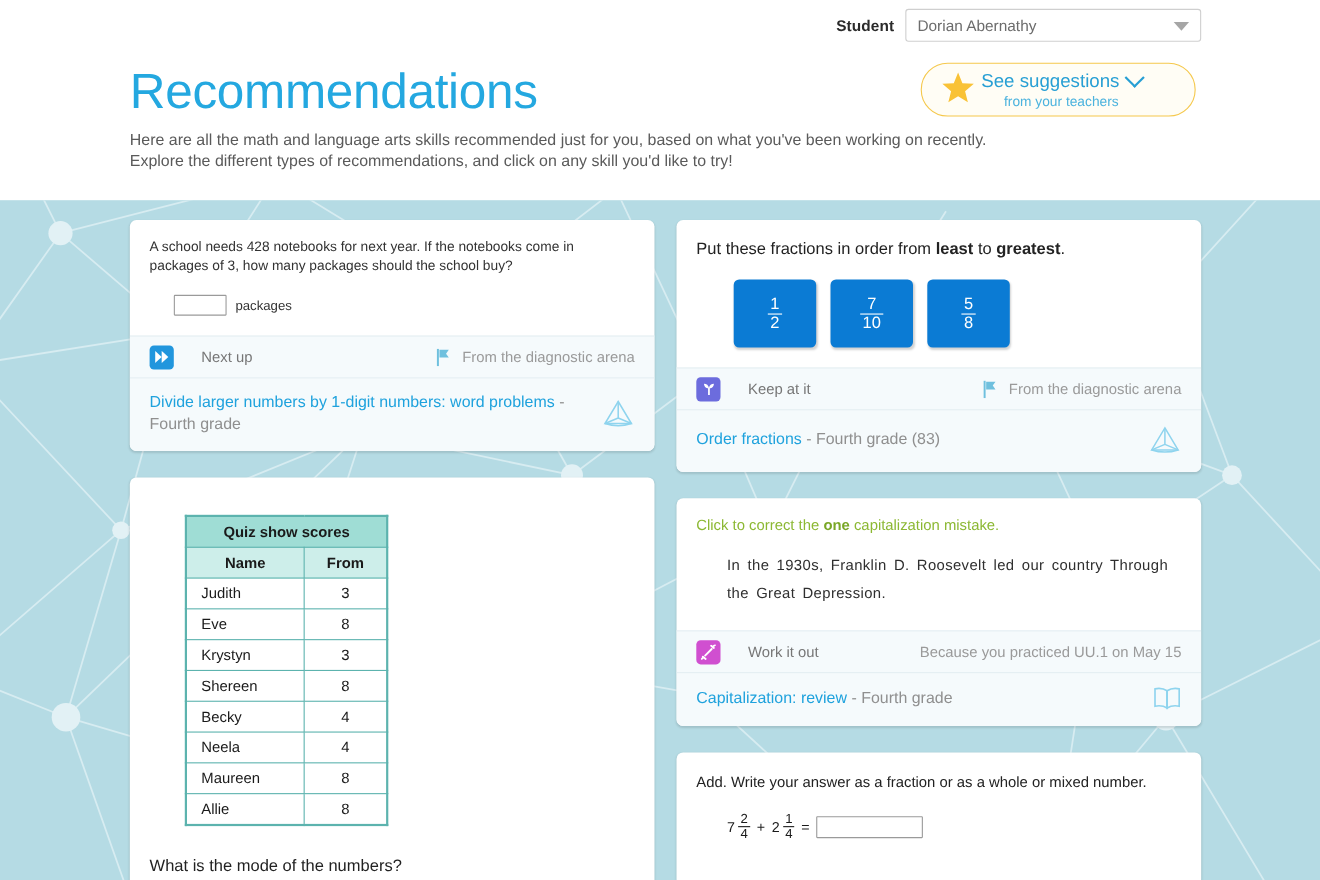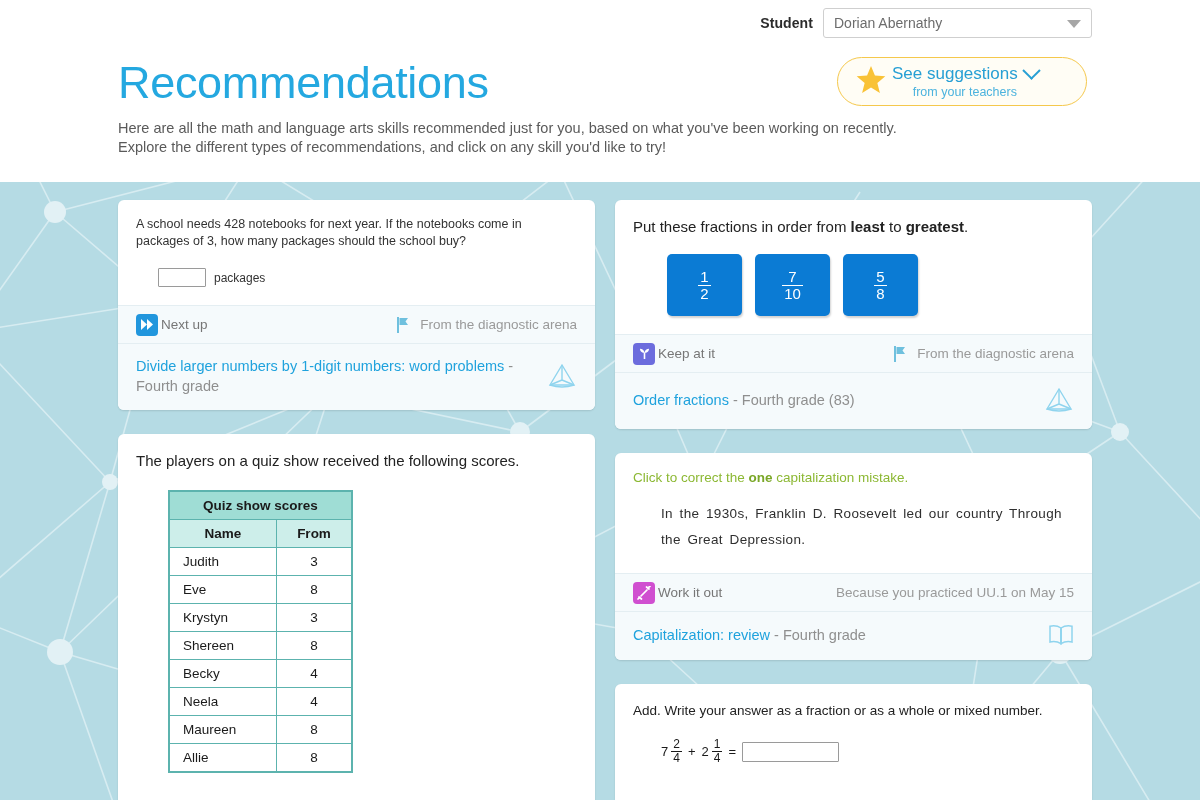--- a/index.html
+++ b/index.html
@@ -139,21 +139,21 @@
   .mini-label { font-size: 12px; color: #333; }
 
   
   .card-meta {
     display: flex; align-items: center; justify-content: space-between;
     background: #f5fafc;
     border-top: 1px solid #e4eef2;
     padding: 9px 18px;
     height: 38px; box-sizing: border-box;
   }
-  .meta-left { display: flex; align-items: center; gap: 3px; }
+  .meta-left { display: flex; align-items: center; gap: 25px; }
   .badge-icon {
     width: 22px; height: 22px; border-radius: 4px;
     display: flex; align-items: center; justify-content: center;
     flex: 0 0 auto;
   }
   .badge-text { font-size: 13.5px; color: #767676; }
   .meta-right { display: flex; align-items: center; gap: 10px; }
   .meta-right-text { font-size: 13.5px; color: #9a9a9a; }
 
   
@@ -349,21 +349,20 @@
                 <path d="M15 4 L27 24 L3 24 Z"></path>
                 <path d="M15 4 L15 19 M15 19 L27 24 M15 19 L3 24"></path>
                 <path d="M3 24 Q15 28 27 24"></path>
               </g>
             </svg>
           </div>
         </div>
 
         <div class="card">
           <div class="card-problem">
-            <div class="prob-text-lg">The players on a quiz show received the following scores.</div>
 
             <table class="quiz-table">
               <tbody>
                   <tr>
                 <td class="quiz-title-cell" colspan="2">Quiz show scores</td>
               </tr>
               <tr>
                 <th class="quiz-head-cell">Name</th>
                 <th class="quiz-head-cell">From</th>
               </tr>

